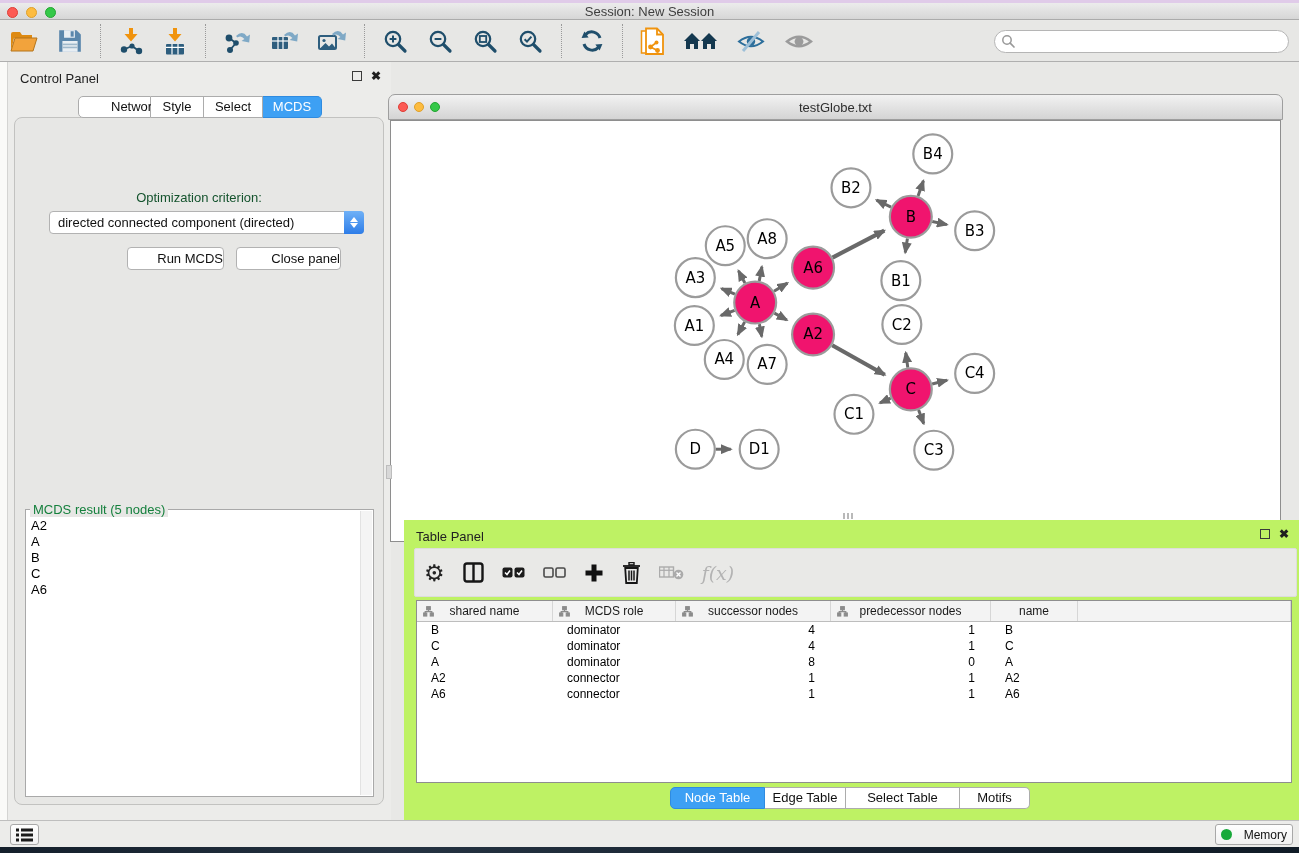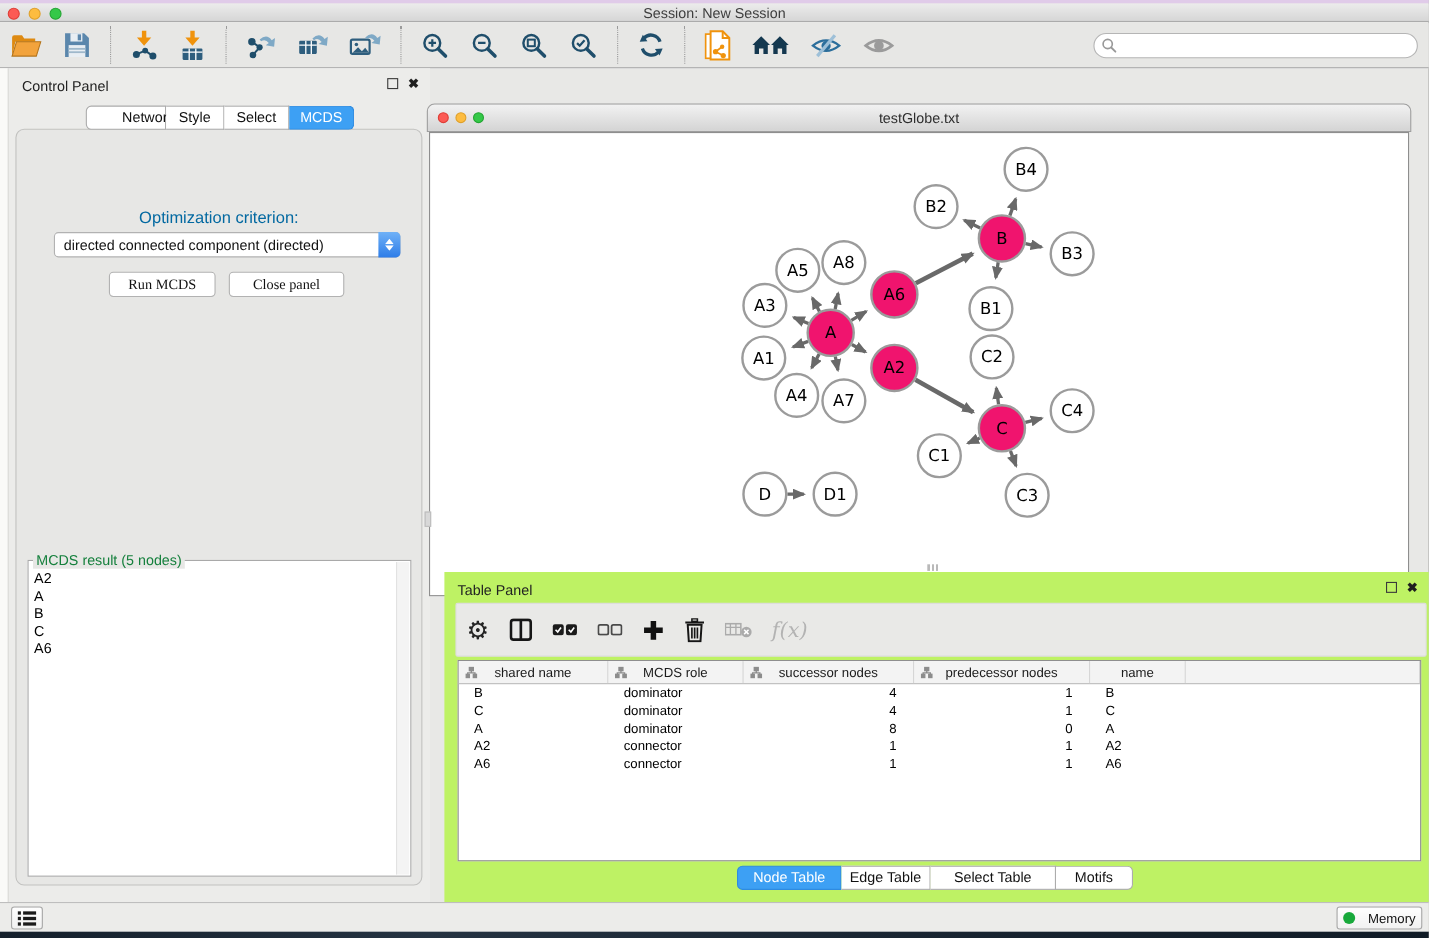--- a/index.html
+++ b/index.html
@@ -49,37 +49,38 @@
   }
   .segbar { position:absolute; display:flex; }
   .segbar .seg {
     height:22px; line-height:20px; text-align:center; background:#fff;
     border:1px solid #ACACAC; border-left:none; font-size:13px; color:#111;
   }
   .segbar .seg:first-child { border-left:1px solid #ACACAC; border-radius:5px 0 0 5px; }
   .segbar .seg:last-child { border-radius:0 5px 5px 0; }
   .segbar .seg.active { background:#3DA0F4; border-color:#2F8BE0; color:#fff; }
   #control-tabs { left:70px; top:34px; position:absolute; z-index:2; }
-  .opt-label { position:absolute; left:0; right:0; top:72px; text-align:center; font-size:15px; color:#0369a1; }
+  .opt-label { position:absolute; left:0; right:0; top:72px; text-align:center; font-size:13px; color:#14532d; }
   .dropdown {
     position:absolute; left:34px; top:93px; width:315px; height:23px;
     background:#fff; border:1px solid #B2B2B2; border-radius:4px;
     display:flex; align-items:center;
   }
   .dropdown .val { flex:1; padding-left:8px; font-size:13px; color:#111; white-space:nowrap; overflow:hidden; }
   .stepper {
     width:20px; height:23px; margin:-1px -1px 0 0; border-radius:0 4px 4px 0;
     background:linear-gradient(#6FB1F7,#2E7DE8); display:flex; flex-direction:column;
     align-items:center; justify-content:center; gap:1px;
   }
   .stepper svg { display:block; }
   .btn {
     position:absolute; height:23px; background:#fff; border:1px solid #B2B2B2;
-    border-radius:4px; font-size:13px; color:#111; text-align:center; line-height:21px;
-    font-family:Liberation Serif, serif;
+    border-radius:4px; font-size:13px; color:#111; text-align:right; line-height:21px;
+    font-family:Liberation Sans, sans-serif;
+    margin-left:28px;
   }
   .result-box {
     position:absolute; left:10px; right:9px; top:391px; bottom:7px;
     border:1px solid #A9A9A9; background:#fff; margin:0;
   }
   .result-legend {
     position:absolute; top:-8px; left:4px; background:#E7E7E5; padding:0 3px;
     font-size:13px; color:#15803d;
   }
   .result-list { position:absolute; left:2px; top:8px; right:14px; bottom:2px; overflow:hidden; }

